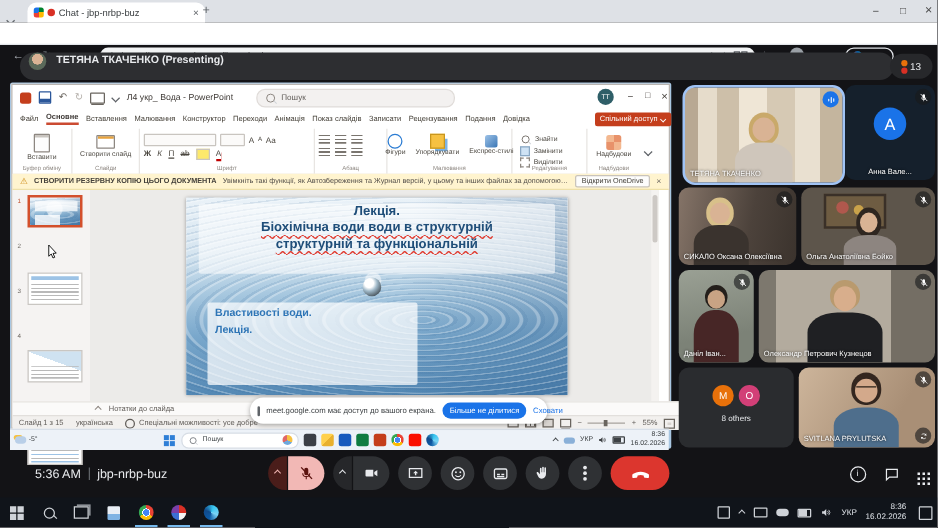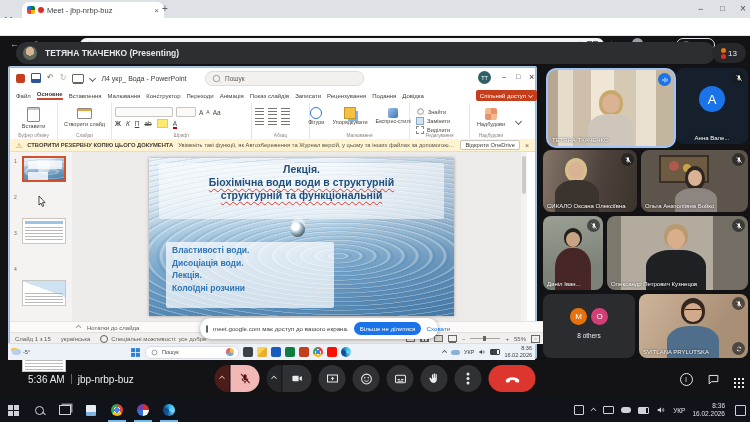--- a/index.html
+++ b/index.html
@@ -10,21 +10,21 @@
 .nw{white-space:nowrap}
 
 .tabstrip{left:0;top:0;width:750px;height:18px;background:#dee1e6}
 .btab{left:22px;top:2px;width:132px;height:16px;background:#fff;border-radius:7px 7px 0 0;display:flex;align-items:center;padding:0 5px;gap:3px}
 .addr{left:0;top:18px;width:750px;height:17px;background:#fff;border-bottom:1px solid #e3e6ea}
 .urlpill{left:80px;top:20px;width:512px;height:13px;background:#f1f3f4;border-radius:7px;display:flex;align-items:center;padding:0 6px;gap:4px}
 .bicon{font-size:9px;color:#5f6368;line-height:1}
 .chev{display:inline-block;width:4px;height:4px;border-right:1.2px solid #5f6368;border-bottom:1.2px solid #5f6368;transform:rotate(45deg)}
 .chev.up{transform:rotate(-135deg)}
 
-.banner{left:16px;top:42px;width:692px;height:22px;background:#2d2e31;border-radius:11px;display:flex;align-items:center;padding-left:7px;gap:8px}
+.banner{left:16px;top:42px;width:692px;height:22px;background:#2d2e31;border-radius:11px;display:flex;align-items:flex-start;padding-left:7px;gap:8px}
 .chip16{left:712px;top:43px;width:34px;height:20px;background:#27282b;border-radius:10px;display:flex;align-items:center;justify-content:center;gap:2px}
 .shared{left:8px;top:66px;width:529px;height:293px;background:#a9c7e2;border-radius:2px}
 .ppt{position:absolute;left:1px;top:1px;width:527px;height:276px;background:#fff;border:1px solid #b9b5b1;box-sizing:border-box;font-family:"Liberation Sans","DejaVu Sans",sans-serif}
 .qat{font-size:8px;color:#6a655f;line-height:1}
 .ptab{font-size:6px;color:#454038;white-space:nowrap}
 .grp{position:relative;height:100%;border-right:1px solid #e8e5e2;padding:2px 3px 9px;box-sizing:border-box;flex-shrink:0}
 .glbl{position:absolute;bottom:1px;left:0;right:0;text-align:center;font-size:4.8px;color:#8d8781;white-space:nowrap}
 .rbtxt{font-size:5.5px;color:#4a463f;white-space:nowrap}
 .bars{width:9px;height:7px;background:repeating-linear-gradient(to bottom,#7a756f 0 1px,transparent 1px 3px)}
 .fontg{font-size:6.5px;color:#4a463f}
@@ -114,21 +114,21 @@
   </symbol>
 </svg>
 
 <div class="screen">
 
   <div class="ab tabstrip">
     <div class="ab" style="left:6px;top:6px"><span class="chev"></span></div>
     <div class="ab btab">
       <span style="width:8px;height:8px;border-radius:2px;background:conic-gradient(#00832d 0 90deg,#ffba00 0 180deg,#ea4335 0 270deg,#1a73e8 0)"></span>
       <span style="width:6px;height:6px;border-radius:50%;background:#d93025"></span>
-      <span class="nw" style="font-size:7.5px;color:#3c4043;flex:1">Meet - jbp-nrbp-buz</span>
+      <span class="nw" style="font-size:7.5px;color:#3c4043;flex:1">Chat - jbp-nrbp-buz</span>
       <span style="font-size:8px;color:#5f6368">×</span>
     </div>
     <div class="ab" style="left:162px;top:3px;font-size:10px;color:#5f6368">+</div>
     <div class="ab" style="left:698px;top:4px;font-size:9px;color:#4a4a4a">−</div>
     <div class="ab" style="left:720px;top:4px;font-size:8px;color:#4a4a4a">□</div>
     <div class="ab" style="left:740px;top:3px;font-size:10px;color:#4a4a4a">×</div>
   </div>
 
   <div class="ab addr">
     <span class="ab bicon" style="left:10px;top:22px;color:#b6bac0">←</span>
@@ -329,23 +329,21 @@
       <div class="ab" style="left:62px;top:84px;width:455px;height:169px;background:#ecebe9">
         <div class="ab water" style="left:77px;top:6px;width:305px;height:158px;box-shadow:0 0 3px rgba(0,0,0,.35)">
           <div class="ab" style="left:10px;top:5px;width:285px;height:56px;background:rgba(255,255,255,.55);border-radius:2px">
             <div class="sltitle">Лекція.</div>
             <div class="sltitle"><span class="wavy">Біохімічна води води в структурній</span></div>
             <div class="sltitle"><span class="wavy">структурній та функціональній</span></div>
           </div>
           <div class="ab" style="left:141px;top:64px;width:15px;height:15px;border-radius:50%;background:radial-gradient(circle at 35% 30%,#ffffff 0 25%,#9fb8c8 45%,#2c3338 90%)"></div>
           <div class="ab" style="left:17px;top:84px;width:168px;height:66px;background:rgba(255,255,255,.72);border-radius:2px;padding:2px 6px;box-sizing:border-box">
             <div class="bullet">Властивості води.</div>
-            <div class="bullet">Дисоціація води.</div>
             <div class="bullet">Лекція.</div>
-            <div class="bullet">Колоїдні розчини</div>
           </div>
         </div>
         <div class="ab" style="right:0;top:0;width:6px;height:169px;background:#f4f2f0">
           <i class="ab" style="left:1px;top:4px;width:4px;height:38px;background:#cdc9c5;border-radius:2px"></i>
         </div>
       </div>
 
       <div class="ab f" style="left:0;top:253px;width:525px;height:11px;background:#fbfaf9;border-top:1px solid #e6e3e0;gap:6px;padding-left:66px">
         <span class="chev up" style="transform:rotate(-135deg) scale(.8);border-color:#8d8781"></span>
         <span style="font-size:6px;color:#5f5b57">Нотатки до слайда</span>

